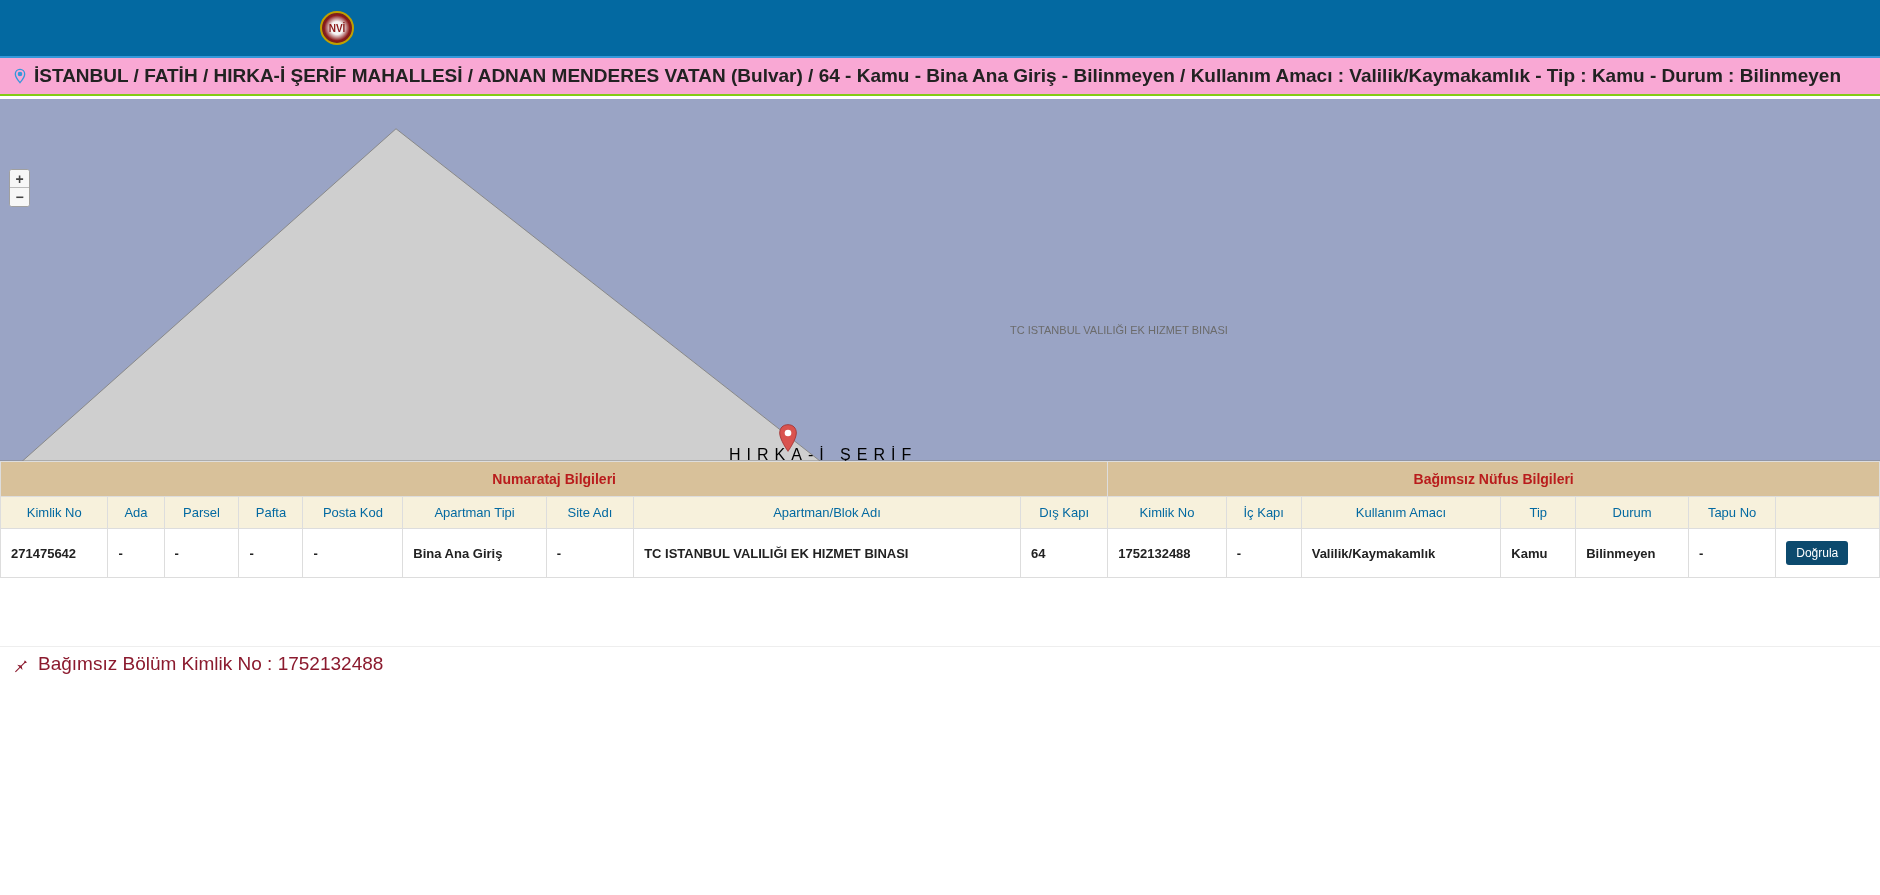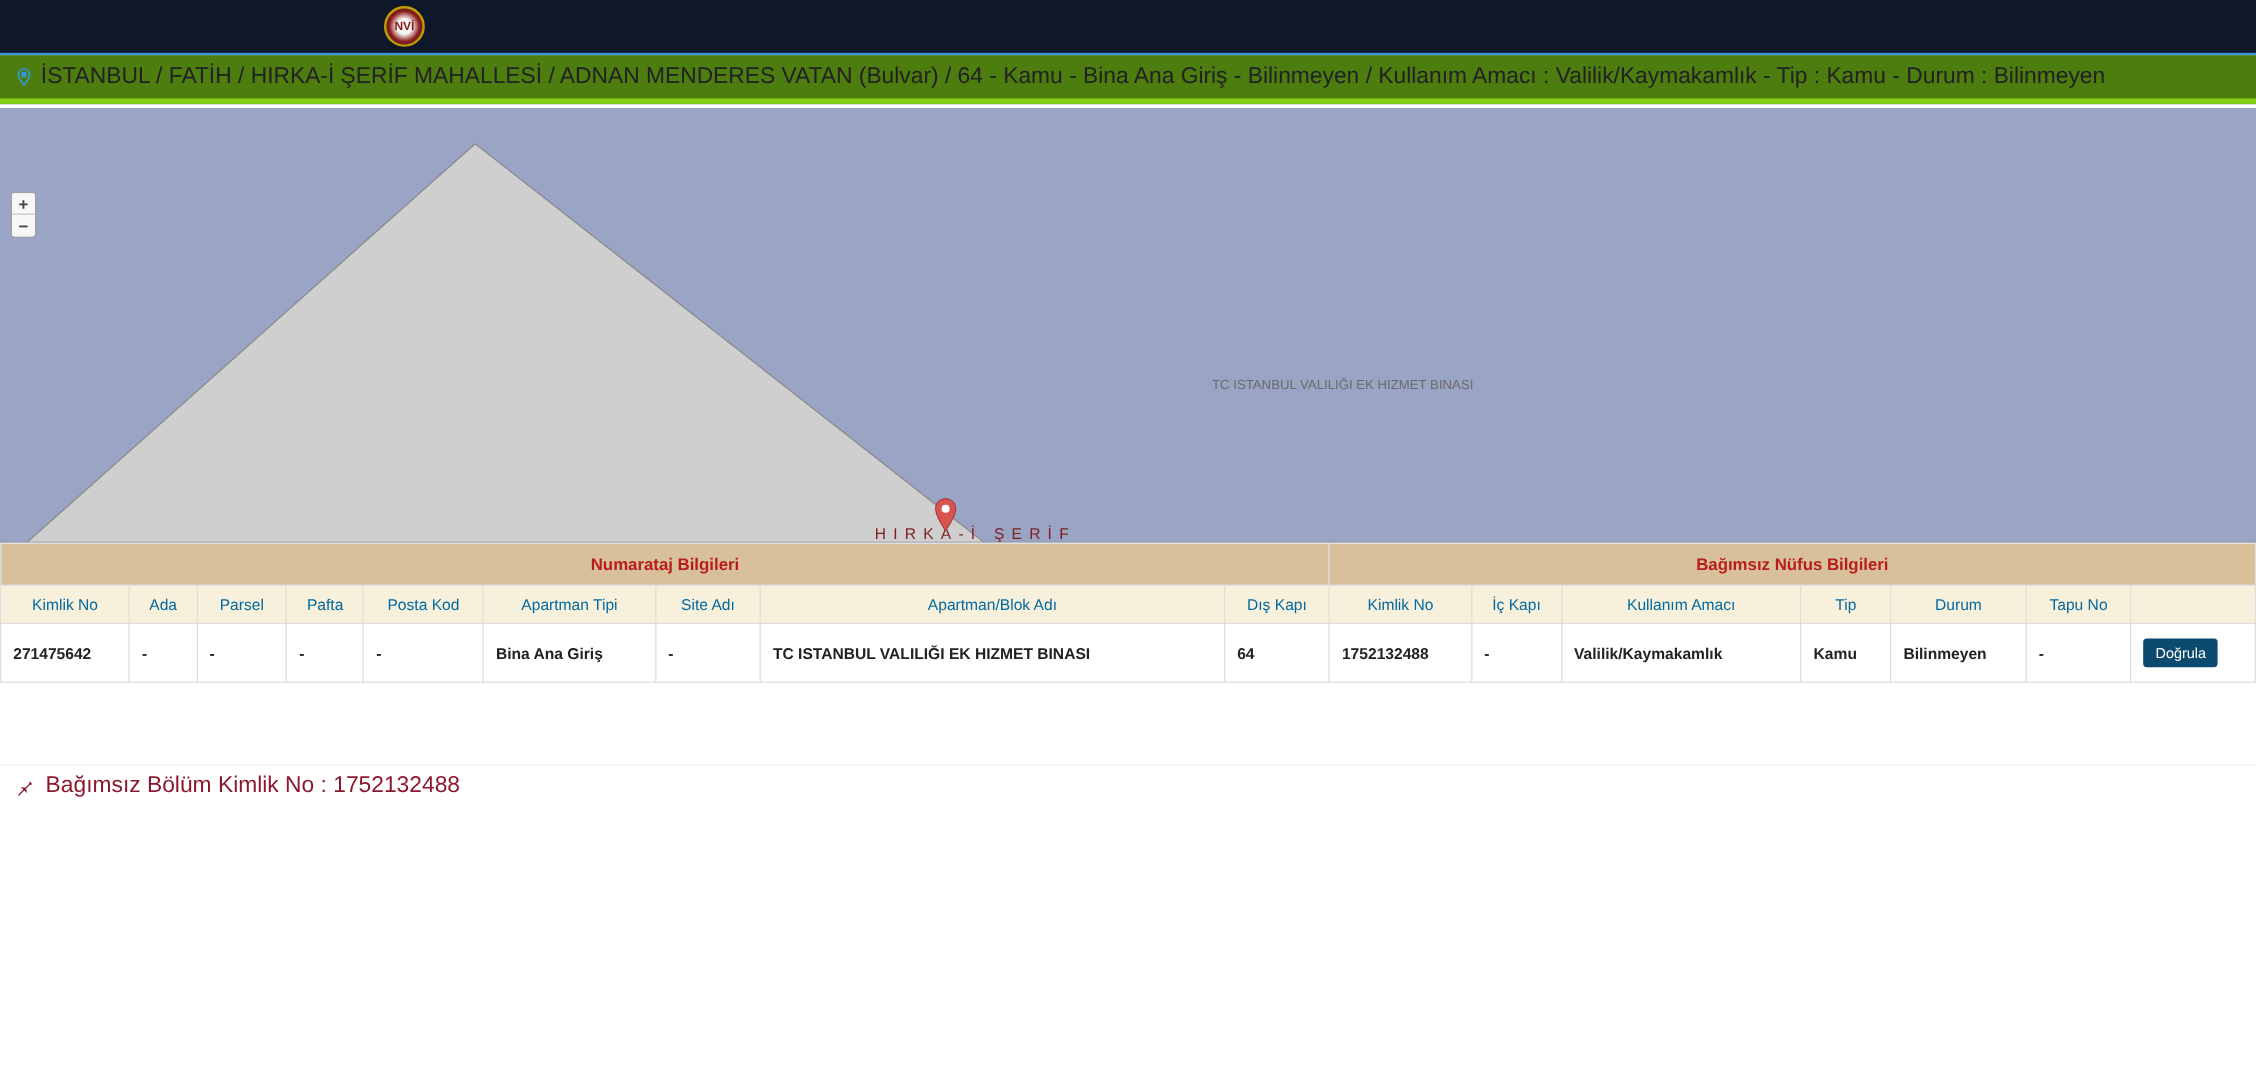--- a/index.html
+++ b/index.html
@@ -2,51 +2,52 @@
 <html><head>
   <meta charset="utf-8">
   <style>
     * { box-sizing: border-box; margin: 0; padding: 0; }
     body {
       font-family: Arial, Helvetica, sans-serif;
       background: #fff;
       width: 1880px;
     }
     .header {
-      background: #0f172a;
+      background: #0369a1;
       display: flex;
       align-items: center;
       padding: 6px 0 6px 320px;
       border-bottom: 2px solid #3498db;
-      height: 46px;
+      height: 58px;
     }
     .logo {
       width: 34px;
       height: 34px;
       border-radius: 50%;
       background: radial-gradient(circle, #f5f5f5 30%, #8b1a1a 60%, #333 100%);
       display: flex;
       align-items: center;
       justify-content: center;
       border: 2px solid #c0a000;
       margin-right: 14px;
       font-size: 10px;
       font-weight: bold;
       color: #8b1a1a;
     }
     .header-text { color: #fff; font-size: 13px; line-height: 1.3; }
     .header-text .line1 { font-weight: bold; }
     .breadcrumb {
-      background: #4d7c0f;
+      background: #f9a8d4;
       padding: 7px 12px;
       font-size: 19px;
       color: #222;
-      border-bottom: 5px solid #84cc16;
-      display: flex;
-      align-items: center;
+      border-bottom: 2px solid #84cc16;
+      display: flex;
+      align-items: center;
+      font-weight: bold;
     }
     .pin-icon { color: #3498db; margin-right: 6px; display: inline-flex; }
     .map-container {
       position: relative;
       width: 100%;
       height: 365px;
       background: #9aa4c5;
       overflow: hidden;
       border-top: 3px solid #fff;
     }
@@ -85,23 +86,23 @@
       white-space: nowrap;
     }
     .map-label.building {
       top: 225px;
       left: 1010px;
       color: #6b6b6b;
     }
     .map-label.district {
       top: 347px;
       left: 729px;
-      color: #7f1d1d;
+      color: #000000;
       letter-spacing: 6px;
-      font-size: 13px;
+      font-size: 16px;
       font-weight: 500;
     }
     .map-marker {
       position: absolute;
       top: 325px;
       left: 778px;
     }
     .table-wrap { width: 100%; }
     table {
       width: 100%;

